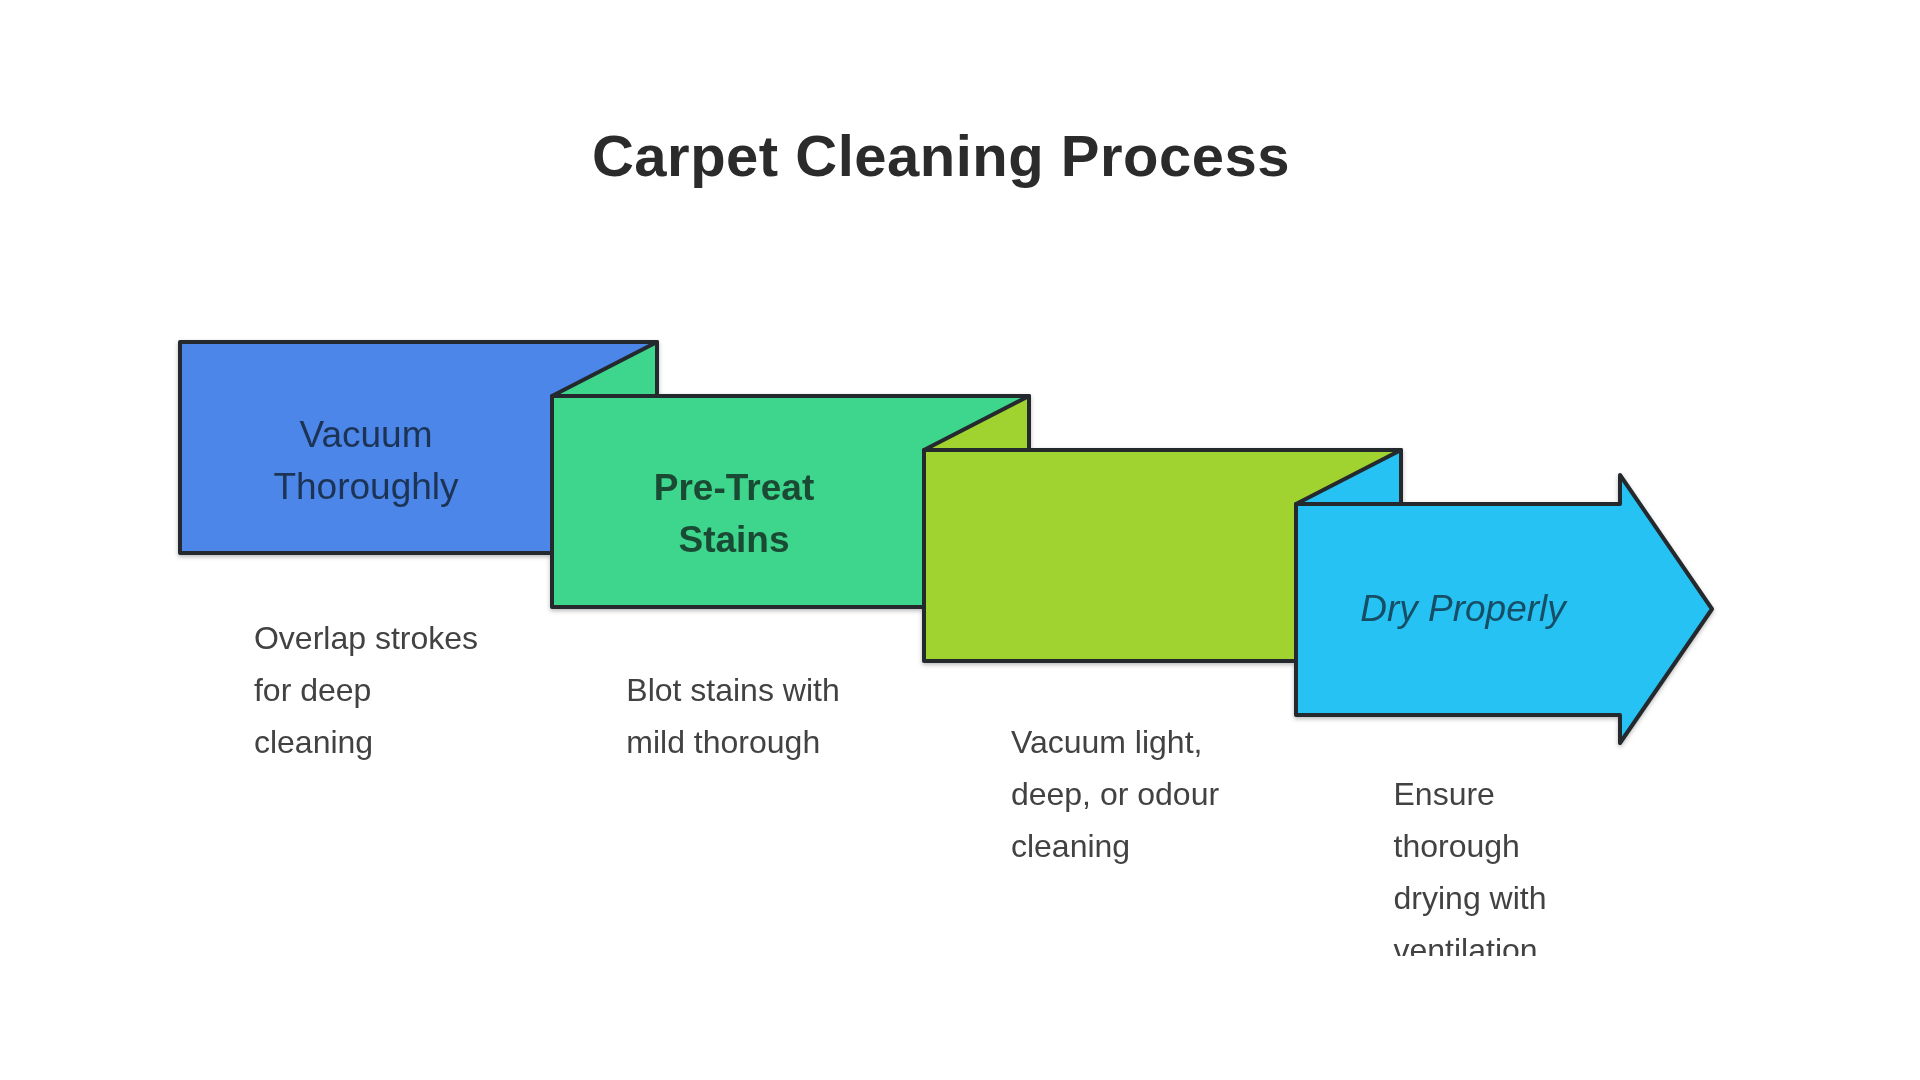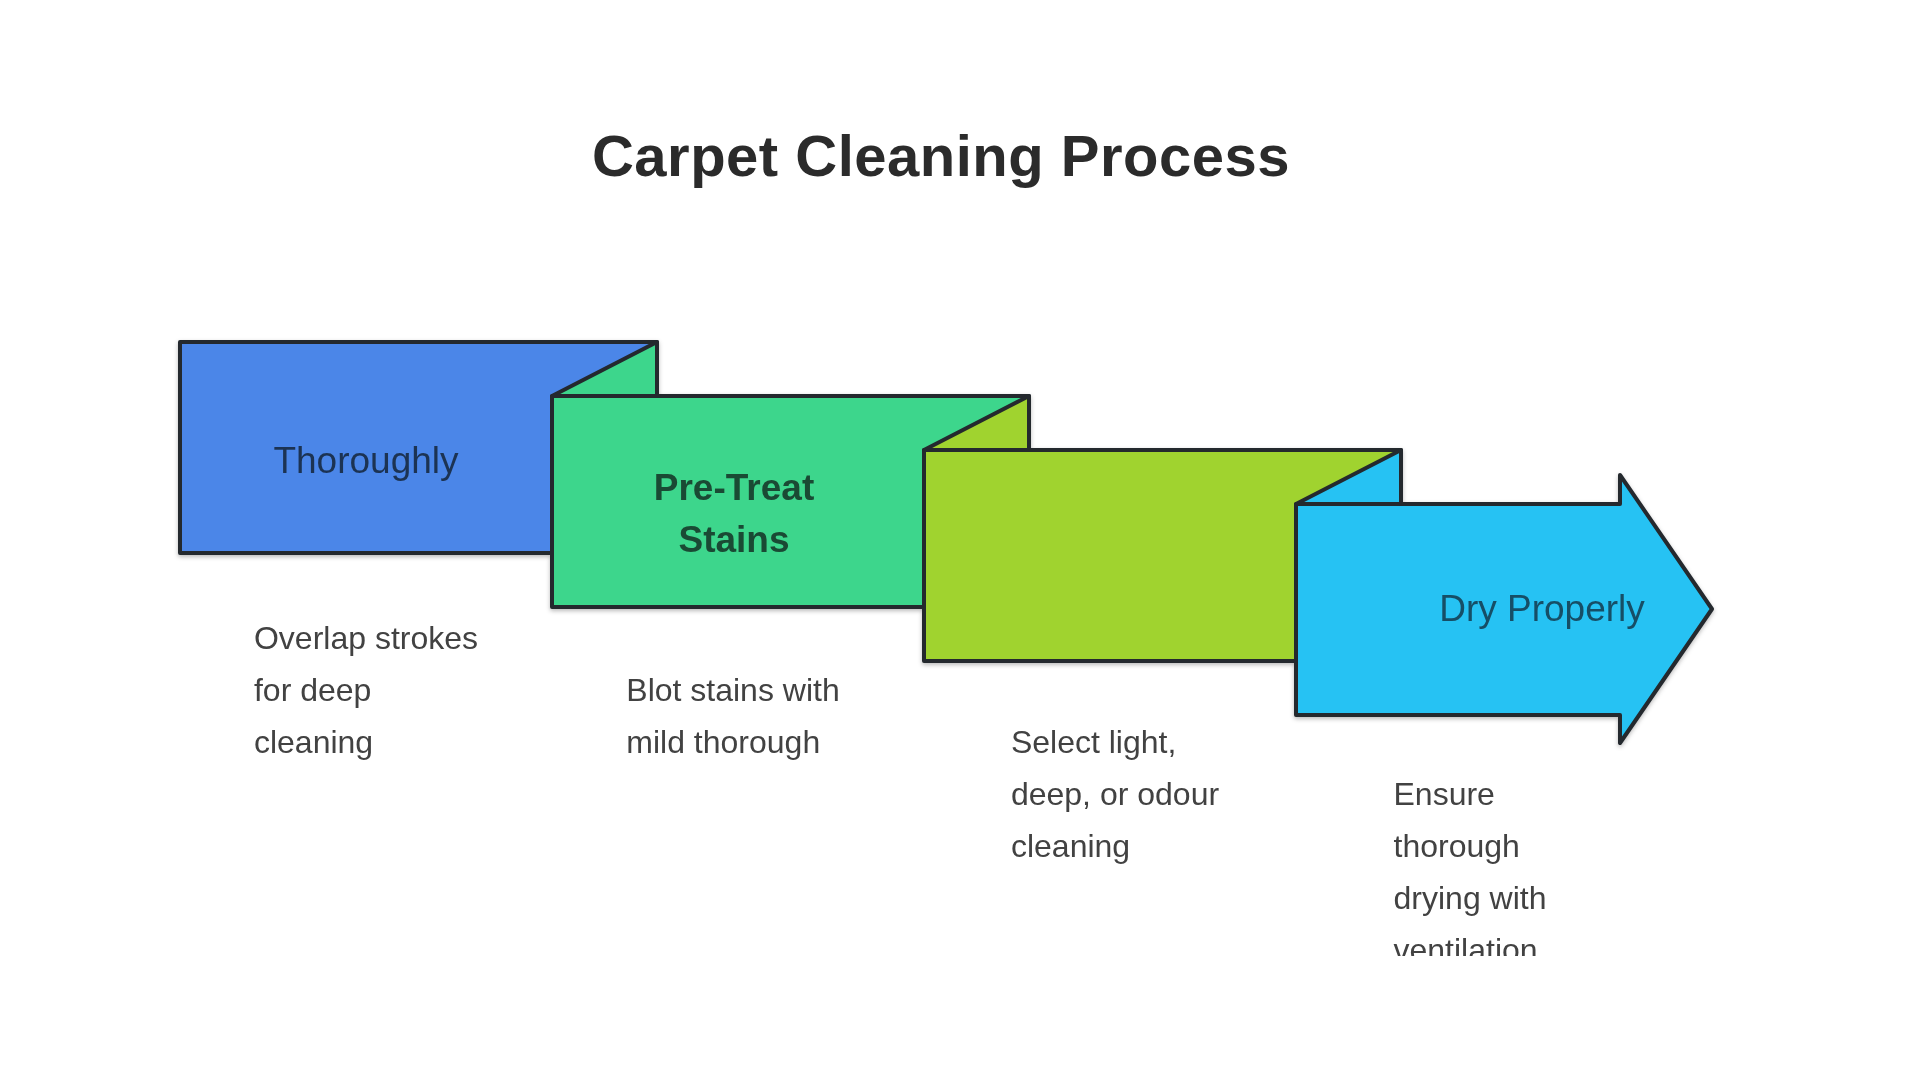--- a/index.html
+++ b/index.html
@@ -68,46 +68,47 @@
       <polygon points="657,342 552,396 657,396" fill="#3DD68C" stroke="#24292E"></polygon>
       <polygon points="552,396 1029,396 1029,607 552,607" fill="#3DD68C" stroke="#24292E"></polygon>
       <polygon points="1029,396 924,450 1029,450" fill="#A0D32F" stroke="#24292E"></polygon>
       <polygon points="924,450 1401,450 1401,661 924,661" fill="#A0D32F" stroke="#24292E"></polygon>
       <polygon points="1401,450 1296,504 1401,504" fill="#26C2F3" stroke="#24292E"></polygon>
       <polygon points="1296,504 1620,504 1620,475 1712,609 1620,743 1620,715 1296,715" fill="#26C2F3" stroke="#24292E"></polygon>
     </g>
   </svg>
 
   <div class="step-label" style="left: 366px; top: 461px; color: rgb(28, 51, 83);">
+    <div>Vacuum</div>
     <div>Thoroughly</div>
   </div>
 
   <div class="step-label" style="left: 734px; top: 514px; color: rgb(26, 74, 52); font-weight: bold;">
     <div>Pre-Treat</div>
     <div>Stains</div>
   </div>
 
 
-  <div class="step-label" style="left: 1542px; top: 609px; color: rgb(22, 78, 102);">
+  <div class="step-label" style="left: 1463px; top: 609px; color: rgb(22, 78, 102); font-style: italic;">
     <div>Dry Properly</div>
   </div>
 
   <div class="step-caption" style="left: 366px; top: 690px; color: rgb(66, 66, 66);">
     <div>Overlap strokes</div>
     <div>for deep</div>
     <div>cleaning</div>
   </div>
 
   <div class="step-caption" style="left: 733px; top: 716px; color: rgb(66, 66, 66);">
     <div>Blot stains with</div>
     <div>mild thorough</div>
   </div>
 
   <div class="step-caption" style="left: 1115px; top: 794px; color: rgb(66, 66, 66);">
-    <div>Select light,</div>
+    <div>Vacuum light,</div>
     <div>deep, or odour</div>
     <div>cleaning</div>
   </div>
 
   <div class="step-caption" style="left: 1470px; top: 872px; color: rgb(66, 66, 66);">
     <div>Ensure</div>
     <div>thorough</div>
     <div>drying with</div>
     <div>ventilation</div>
   </div>

